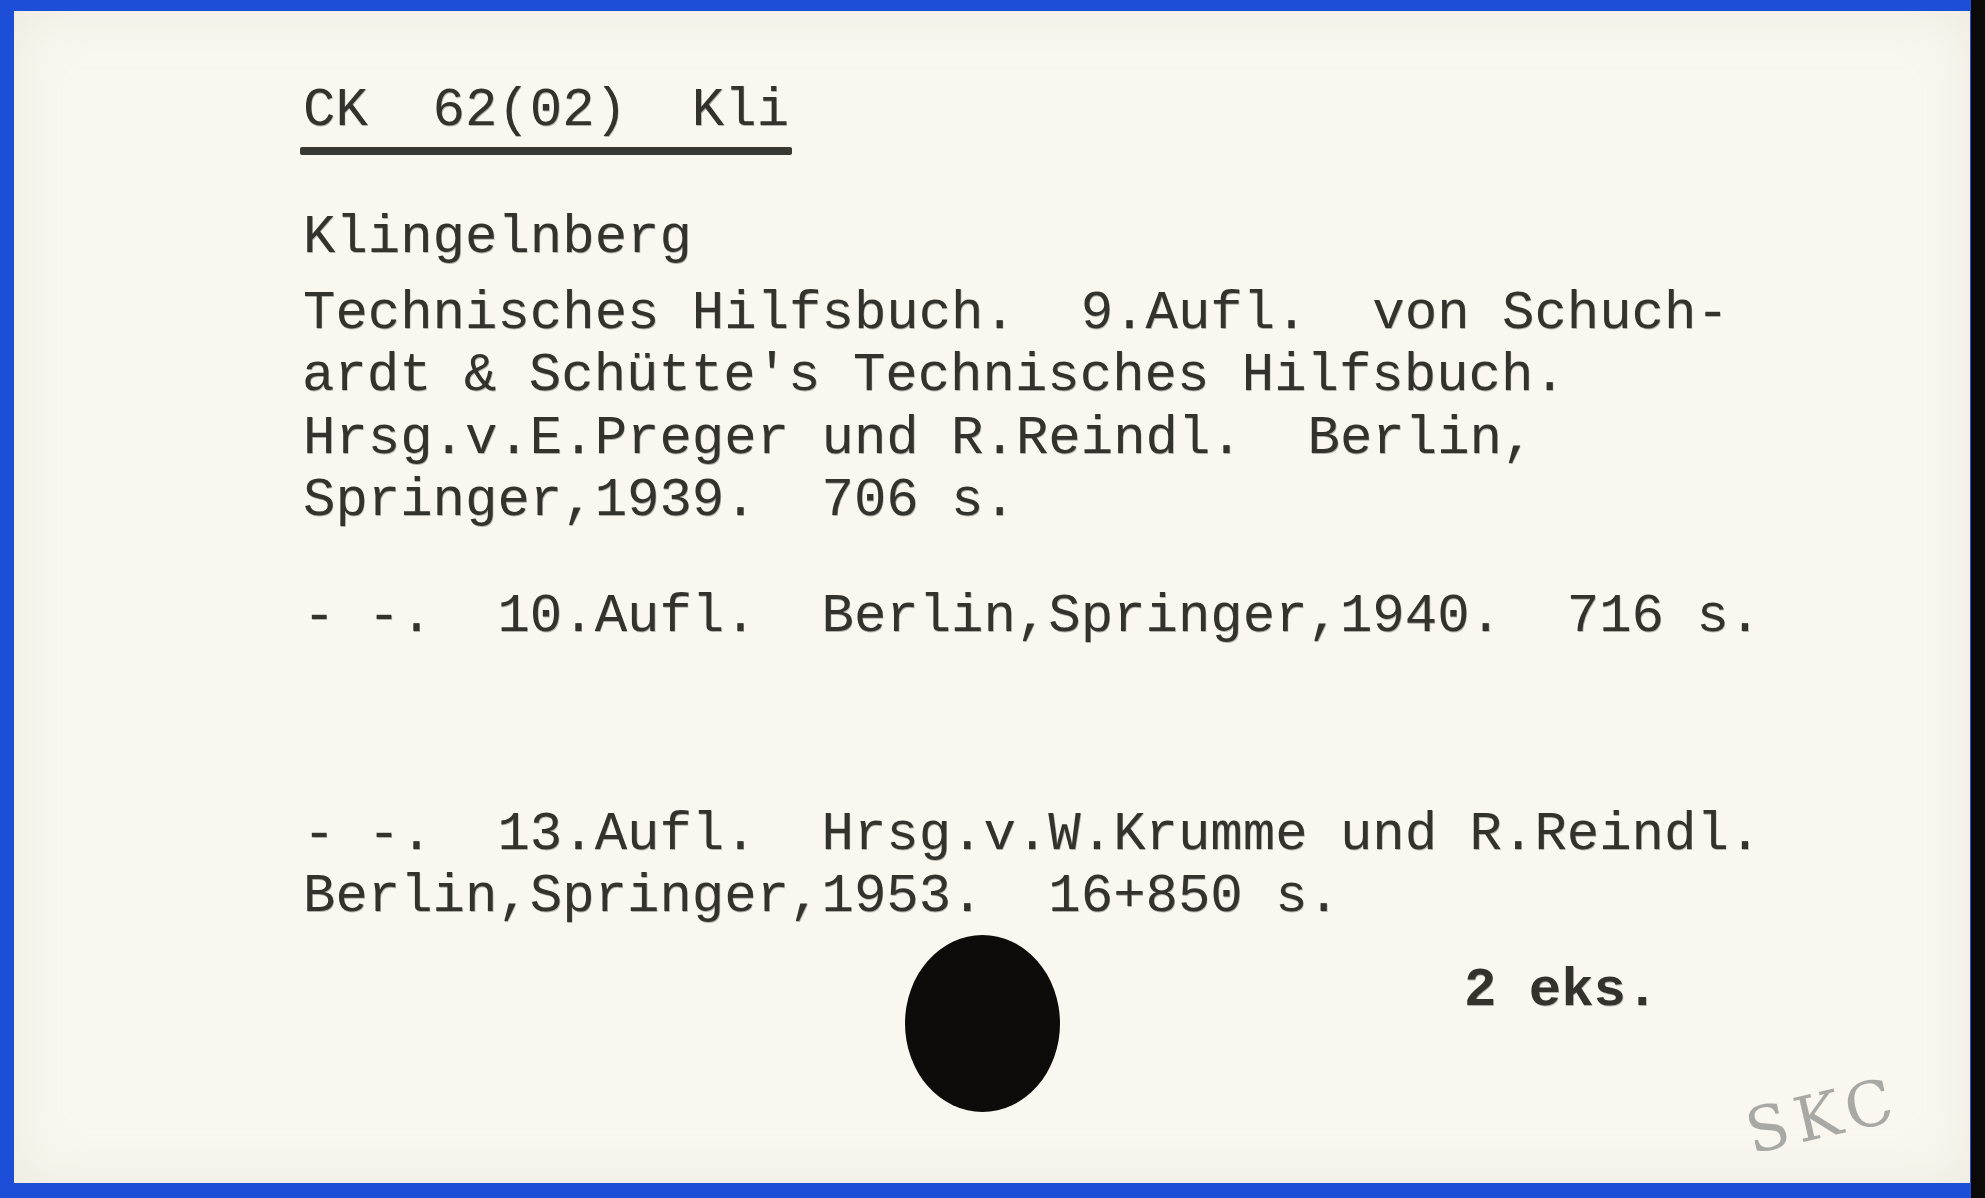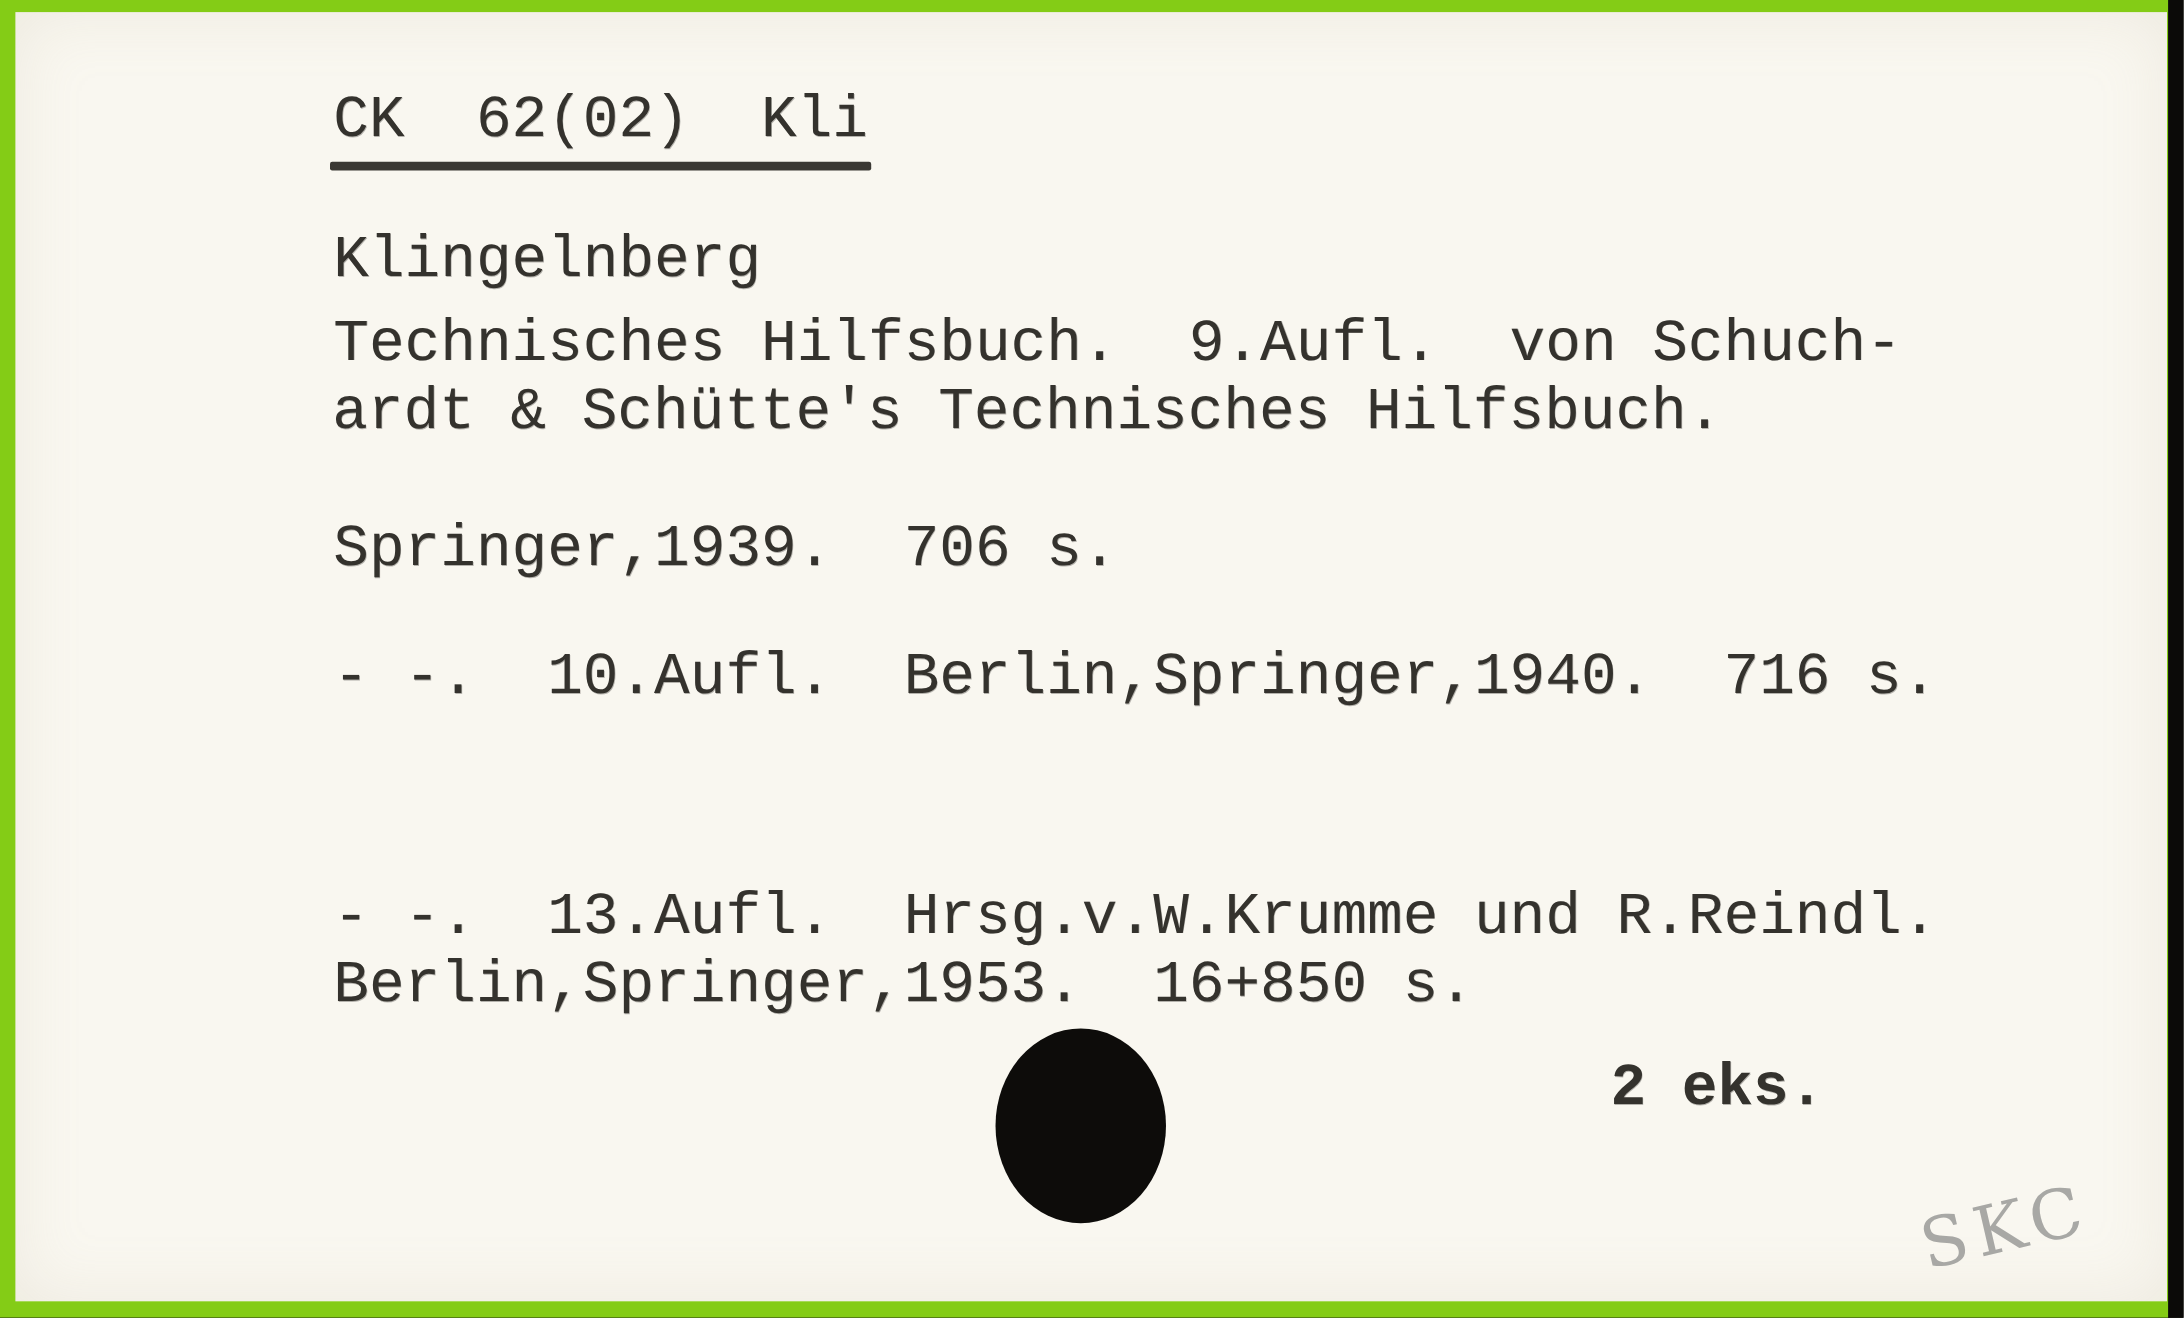--- a/index.html
+++ b/index.html
@@ -8,21 +8,21 @@
     width: 1985px;
     height: 1198px;
     background: #0b0a08;
     overflow: hidden;
     font-family: "Liberation Mono", "DejaVu Sans Mono", monospace;
   }
   .scan-frame {
     position: relative;
     width: 1971px;
     height: 1198px;
-    background: #84cc16;
+    background: #1d4ed8;
   }
   .card {
     position: absolute;
     left: 14px;
     top: 11px;
     width: 1956px;
     height: 1172px;
     background: #f9f7f0;
     box-shadow: inset 0 0 60px rgba(190,180,150,0.18);
   }
@@ -87,20 +87,21 @@
   <div class="card">
 
     <div class="tw pos-callnum">CK  62(02)  Kli</div>
     <div class="underline-bar"></div>
 
 
     <div class="tw pos-author">Klingelnberg</div>
 
     <div class="tw pos-title1">Technisches Hilfsbuch.  9.Aufl.  von Schuch-</div>
     <div class="tw pos-title2">ardt &amp; Schütte's Technisches Hilfsbuch.</div>
+    <div class="tw pos-title3">Hrsg.v.E.Preger und R.Reindl.  Berlin,</div>
     <div class="tw pos-title4">Springer,1939.  706 s.</div>
 
     <div class="tw pos-ed10">- -.  10.Aufl.  Berlin,Springer,1940.  716 s.</div>
     <div class="tw pos-ed13a">- -.  13.Aufl.  Hrsg.v.W.Krumme und R.Reindl.</div>
     <div class="tw pos-ed13b">Berlin,Springer,1953.  16+850 s.</div>
 
     <div class="tw pos-copies">2 eks.</div>
 
     <div class="punch-hole"></div>
 

